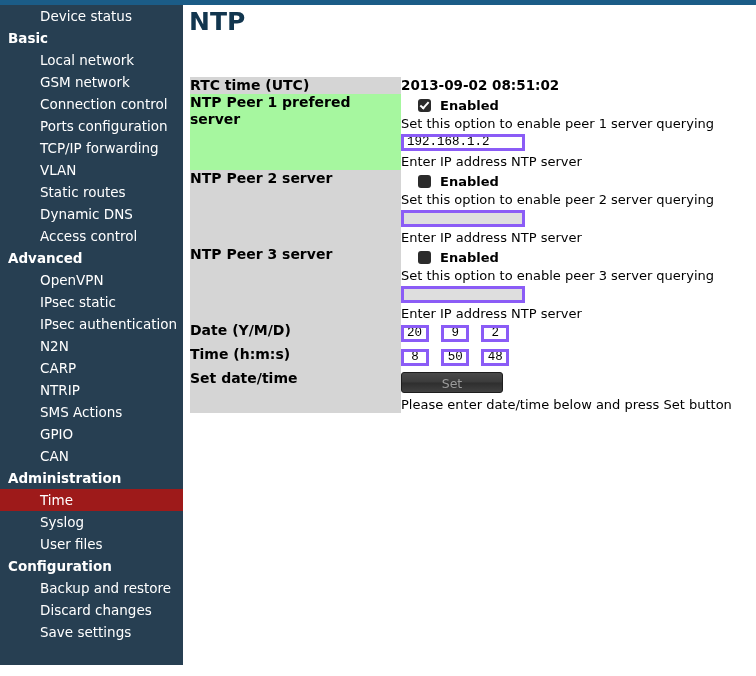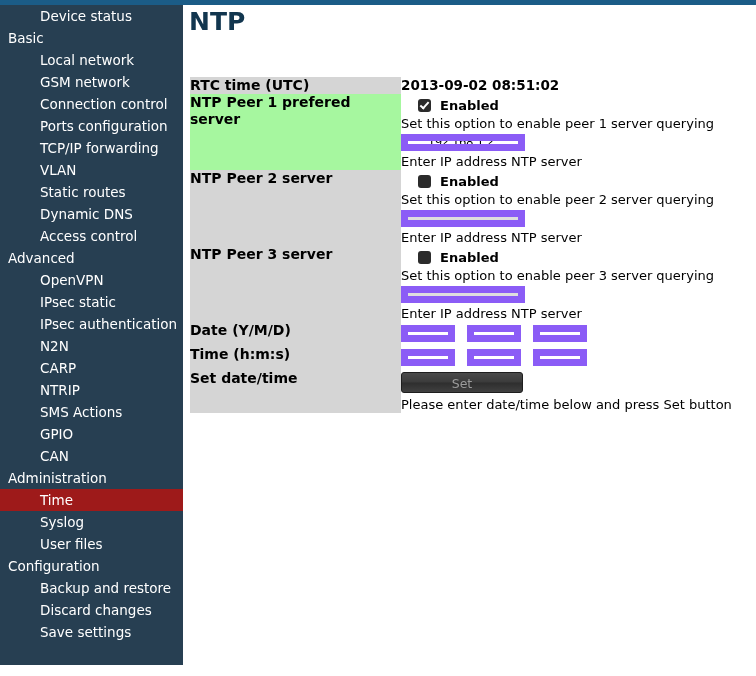--- a/index.html
+++ b/index.html
@@ -40,21 +40,21 @@
     display: block;
     color: #ffffff;
     font-size: 13.5px;
     line-height: 22px;
     height: 22px;
     padding-left: 40px;
     white-space: nowrap;
     cursor: pointer;
   }
   .nav-item.section {
-    font-weight: normal;
+    font-weight: bold;
     padding-left: 8px;
     color: #ffffff;
   }
   .nav-item.active {
     background: #9e1a1a;
   }
 
   
   #main {
     position: absolute;
@@ -154,46 +154,46 @@
     font-size: 13px;
   }
   .hint {
     font-size: 13px;
     color: #000;
     line-height: 17px;
   }
 
   
   .txt-input {
-    font-family: Liberation Sans, sans-serif;
+    font-family: Liberation Mono, monospace;
     font-size: 12.5px;
-    border: 7px solid #8b5cf6;
+    border: 3px solid #8b5cf6;
     background: #ffffff;
     height: 17px;
     line-height: 17px;
-    padding: 0 20px;
+    padding: 0 3px;
     box-sizing: border-box;
     margin: 2px 0 2px 0;
     display: block;
   }
   .txt-input.ip { width: 124px; }
   .txt-input.ip.disabled { background: #dedede; }
 
   .num-row { margin: 1px 0 2px 0; white-space: nowrap; }
   .txt-input.num {
     display: inline-block;
     width: 28px;
     text-align: center;
     margin-right: 8px;
     vertical-align: middle;
   }
 
   
   .set-btn {
-    width: 122px;
+    width: 102px;
     height: 21px;
     line-height: 21px;
     text-align: center;
     color: #9c9c9c;
     font-size: 12.5px;
     font-family: "DejaVu Sans", "Liberation Sans", sans-serif;
     background: linear-gradient(to bottom, #4a4a4a 0%, #3b3b3b 48%, #2e2e2e 52%, #404040 100%);
     border: 1px solid #1e1e1e;
     border-radius: 3px;
     box-sizing: border-box;

